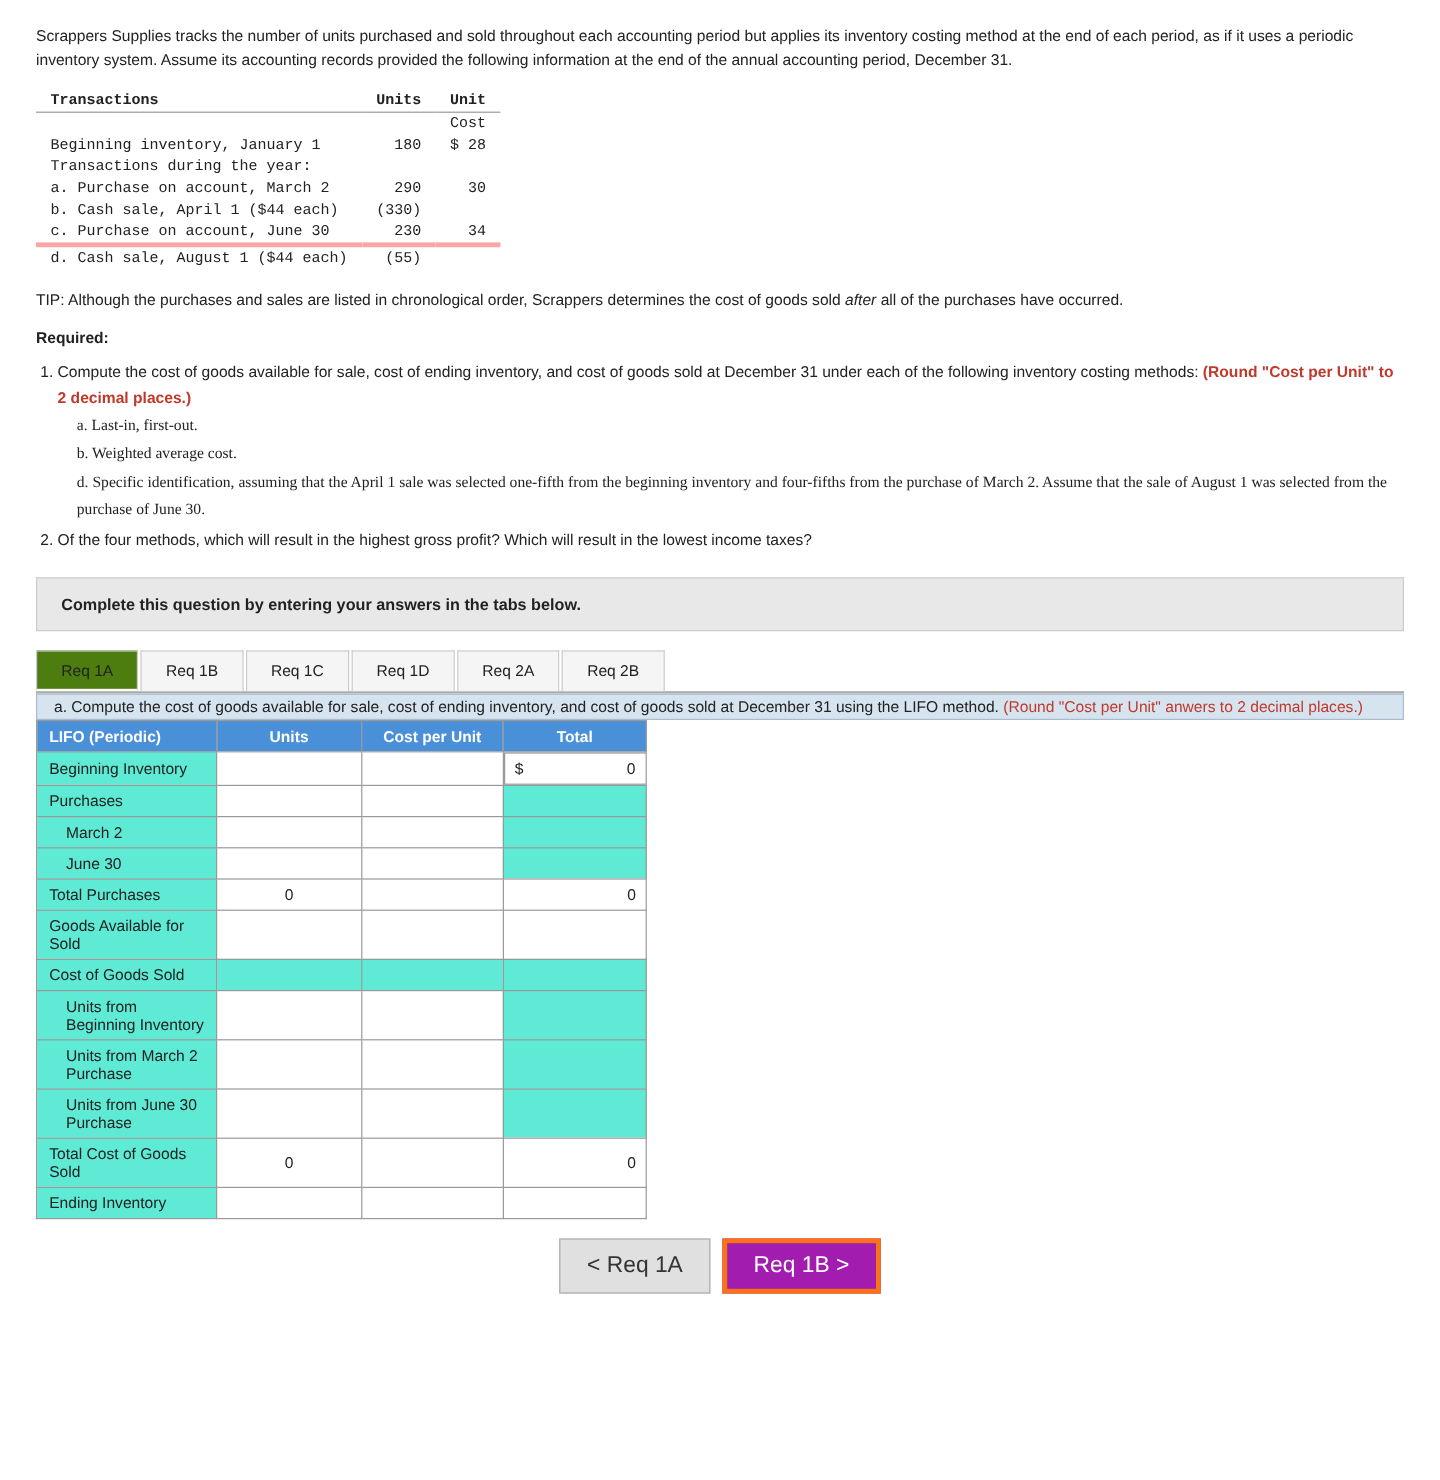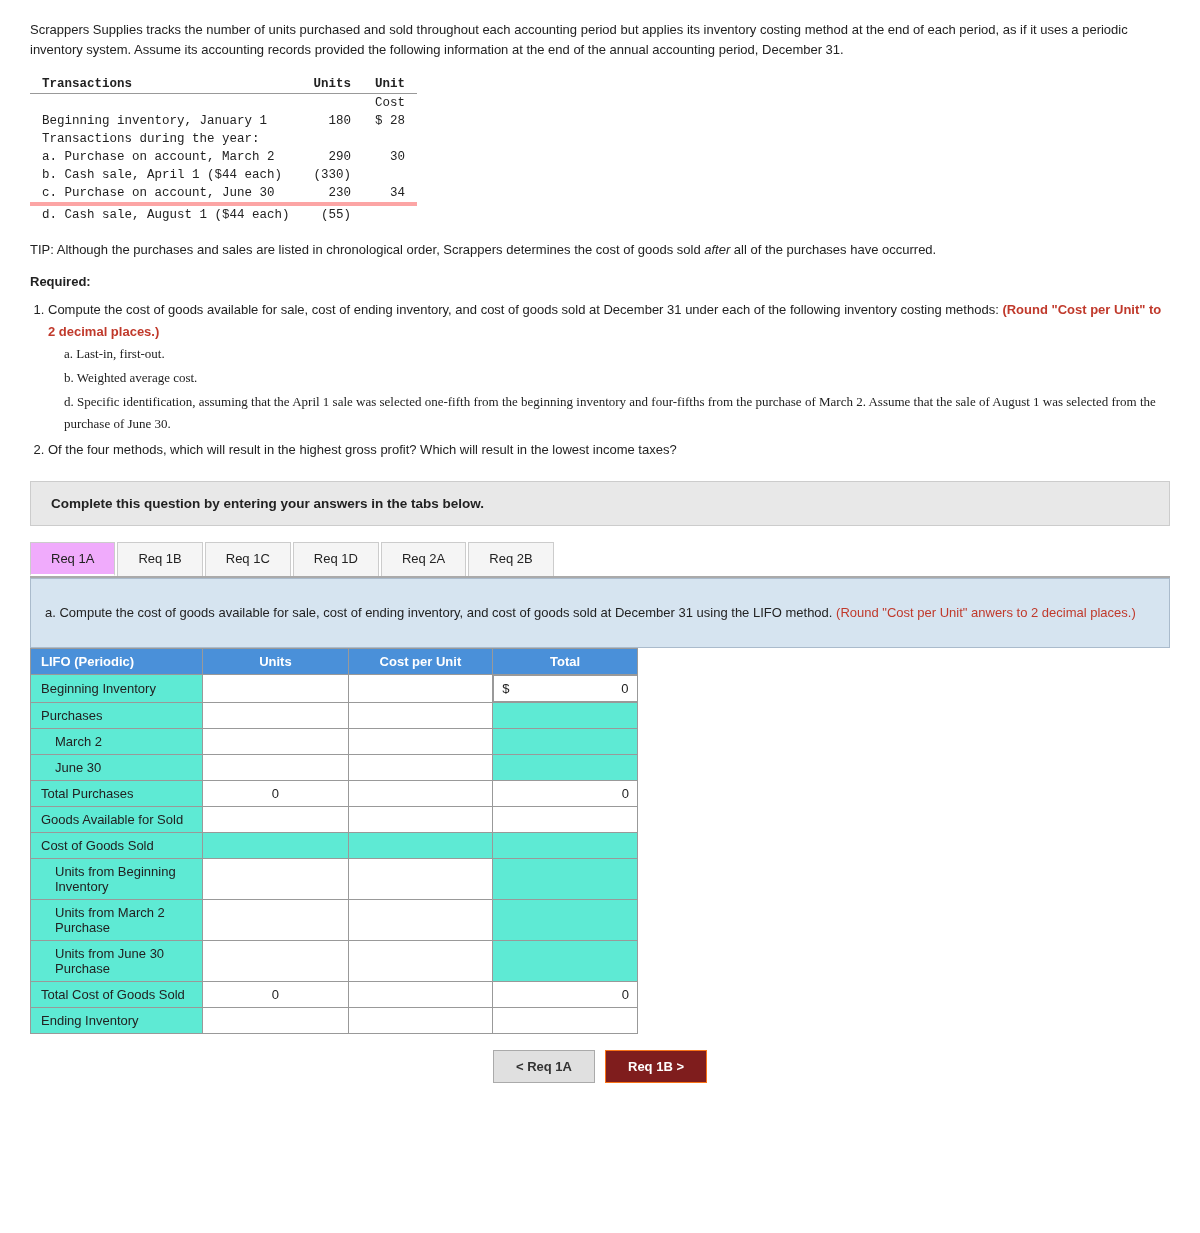--- a/index.html
+++ b/index.html
@@ -78,42 +78,42 @@
     .tab {
       padding: 8px 20px;
       border: 1px solid #ccc;
       border-bottom: none;
       margin-right: 2px;
       cursor: pointer;
       background: #f5f5f5;
       font-size: 13px;
     }
     .tab.active {
-      background: #f0abfc;
+      background: #4d7c0f;
       border-bottom: 2px solid #fff;
       font-weight: normal;
     }
     .tab-description {
       background: #d6e4f0;
       border: 1px solid #aabbcc;
-      padding: 24px 14px;
+      padding: 0 14px;
       margin-bottom: 0;
       line-height: 1.5;
       font-size: 13px;
     }
     .tab-description .highlight-red {
       color: #c0392b;
       font-weight: normal;
     }
     .lifo-table-wrapper {
       margin-top: 0;
     }
     .lifo-table {
       border-collapse: collapse;
-      width: 608px;
+      width: 509px;
       font-size: 13px;
     }
     .lifo-table th, .lifo-table td {
       border: 1px solid #999;
       padding: 5px 10px;
     }
     .lifo-table thead th {
       background: #4a90d9;
       color: #fff;
       text-align: center;
@@ -149,31 +149,30 @@
       text-align: center;
     }
     .nav-buttons {
       display: flex;
       gap: 10px;
       margin-top: 16px;
       justify-content: center;
     }
     .nav-btn {
       padding: 8px 22px;
-      font-size: 13px;
+      font-size: 19px;
       cursor: pointer;
       border: 1px solid #aaa;
       background: #e0e0e0;
       color: #333;
-      font-weight: bold;
     }
     .nav-btn.blue {
-      background: #7f1d1d;
+      background: #a21caf;
       color: #fff;
-      border: 1px solid #f97316;
+      border: 4px solid #f97316;
     }
   </style>
 </head>
 <body>
 
 <p class="intro-text">Scrappers Supplies tracks the number of units purchased and sold throughout each accounting period but applies its inventory costing method at the end of each period, as if it uses a periodic inventory system. Assume its accounting records provided the following information at the end of the annual accounting period, December 31.</p>
 
 <table class="transaction-table">
   <tbody>
       <tr class="header-row">

